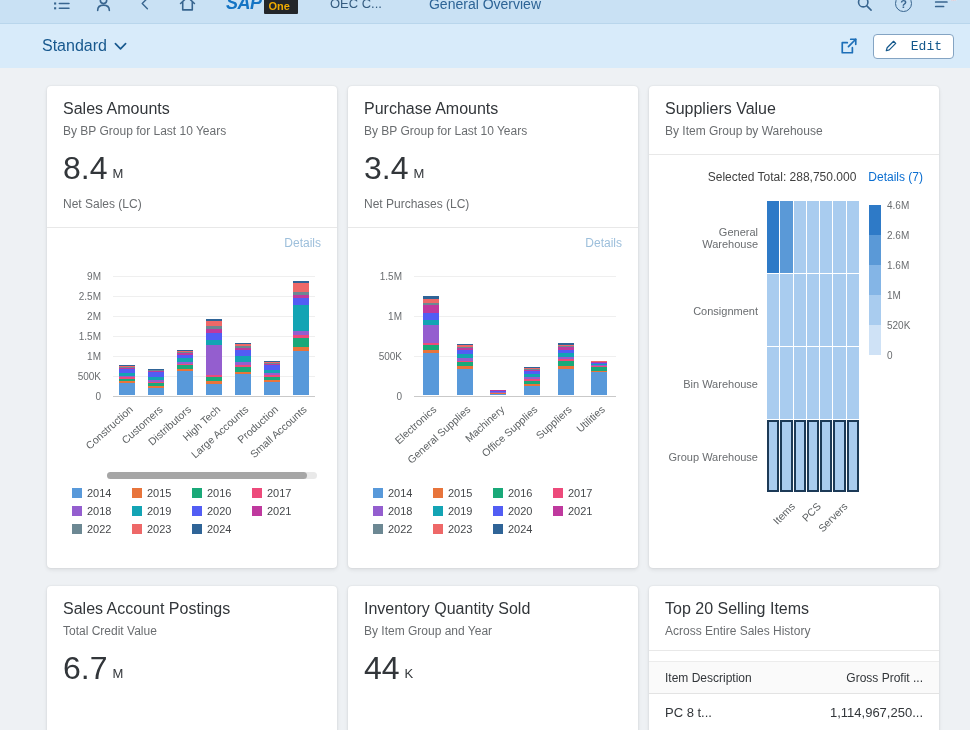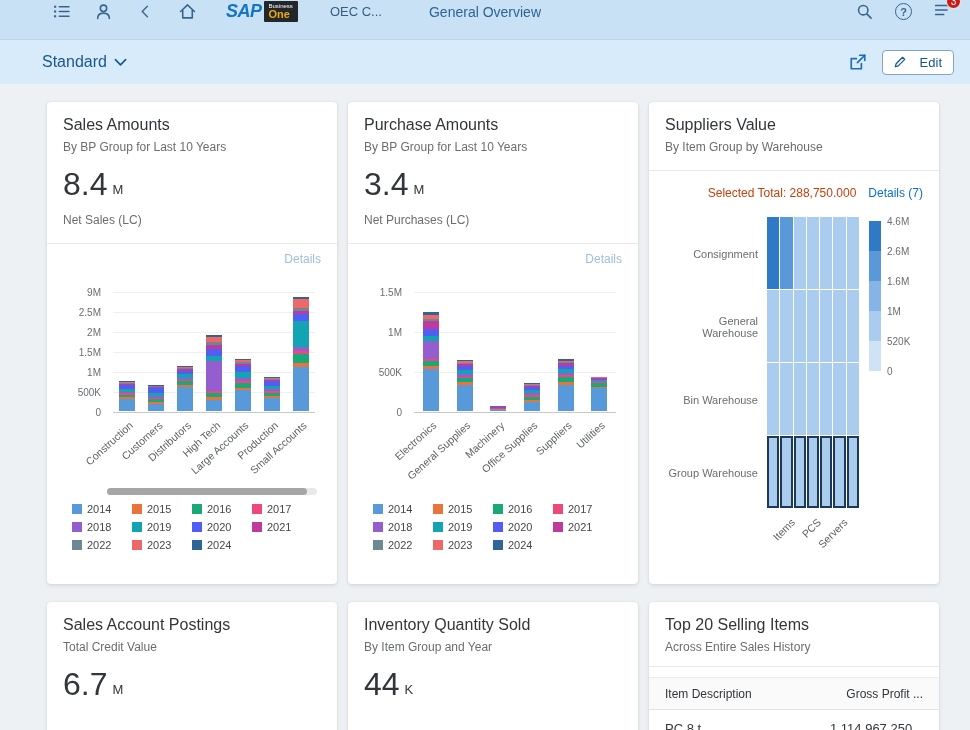--- a/index.html
+++ b/index.html
@@ -5,21 +5,21 @@
   * { box-sizing: border-box; margin: 0; padding: 0; }
   html,body { width: 970px; height: 730px; overflow: hidden; }
   body {
     font-family: "Liberation Sans", sans-serif;
     background: #eef1f4;
     position: relative;
     color: #32363a;
   }
   
   .shell-header {
-    height: 40px; background: #c9e1f4;
+    height: 24px; background: #c9e1f4;
     display: flex; align-items: center;
     padding: 0 18px 16px 52px; position: relative;
     border-bottom: 1px solid #b9d6ec;
   }
   .hdr-left { display: flex; align-items: center; gap: 24px; }
   .hdr-icon { width: 18px; height: 18px; display: inline-flex; align-items: center; justify-content: center; cursor: pointer; }
   .hdr-icon svg { stroke: #38658f; fill: none; stroke-width: 1.5; stroke-linecap: round; stroke-linejoin: round; }
   .sap-logo { display: flex; align-items: center; margin-left: 6px; }
   .sap-word { color: #1474c4; font-style: italic; font-weight: bold; font-size: 18px; letter-spacing: -0.5px; }
   .b1-box { background: #23262a; display: inline-flex; flex-direction: column; padding: 2px 5px; line-height: 1; margin-left: 2px; border-radius: 1px; }
@@ -50,21 +50,21 @@
   .variant { display: flex; align-items: center; gap: 7px; cursor: pointer; }
   .variant-label { font-size: 16px; color: #17588e; }
   .variant svg { stroke: #17588e; fill: none; stroke-width: 1.8; stroke-linecap: round; stroke-linejoin: round; }
   .sub-right { margin-left: auto; display: flex; align-items: center; gap: 14px; }
   .export-btn { width: 20px; height: 20px; display: flex; align-items: center; justify-content: center; cursor: pointer; }
   .export-btn svg { stroke: #1d6fb8; fill: none; stroke-width: 1.5; stroke-linecap: round; stroke-linejoin: round; }
   .edit-btn {
     display: flex; align-items: center; gap: 14px;
     background: #ffffff; border: 1px solid #84a4c3; border-radius: 4px;
     padding: 4px 11px; font-size: 13px; color: #14588c; cursor: pointer;
-    font-family: Liberation Sans, sans-serif;
+    font-family: Liberation Mono, monospace;
   }
   .edit-btn svg { stroke: #14588c; fill: none; stroke-width: 1.4; stroke-linecap: round; stroke-linejoin: round; }
   
   .content { padding: 18px 31px 0 47px; }
   .cards-grid { display: grid; grid-template-columns: repeat(3, 1fr); gap: 11px; }
   .cards-grid.row2 { margin-top: 18px; }
   .card {
     background: #ffffff; border-radius: 4px;
     box-shadow: 0 0 2px rgba(0,0,0,0.10), 0 2px 4px rgba(0,0,0,0.08);
     padding: 14px 16px; overflow: hidden; position: relative;
@@ -97,21 +97,21 @@
   .hscroll-track { height: 7px; border-radius: 4px; background: #e9e9e9; margin: 12px 4px 0 44px; position: relative; cursor: pointer; }
   .hscroll-thumb { position: absolute; left: 0; top: 0; height: 7px; width: 95%; border-radius: 4px; background: #a6a6a6; }
   .legend { width: 240px; margin: 8px auto 0; display: flex; flex-wrap: wrap; }
   .legend.pad-top { margin-top: 27px; }
   .legend-item { width: 60px; display: flex; align-items: center; gap: 5px;
     font-size: 11px; color: #45484b; margin-bottom: 6px; cursor: pointer; }
   .swatch { width: 10px; height: 10px; flex: 0 0 10px; }
   
   .selected-row { display: flex; justify-content: flex-end; align-items: center; gap: 12px;
     margin-top: 15px; font-size: 12px; }
-  .selected-total { color: #c2410c; }
+  .selected-total { color: #404040; }
   .details-link { color: #0a6ed1; cursor: pointer; }
   .heatmap { display: flex; margin-top: 17px; align-items: flex-start; }
   .hm-row-labels { width: 102px; }
   .hm-row-label { height: 73px; display: flex; align-items: center; justify-content: flex-end;
     padding-right: 9px; font-size: 11px; color: #6a6d70; text-align: right; }
   .hm-grid-col { position: relative; }
   .hm-grid { width: 92px; display: grid; grid-template-columns: repeat(7, 1fr);
     grid-auto-rows: 72px; gap: 1px; }
   .hm-cell { cursor: pointer; }
   .hm-cell.selected { box-shadow: inset 0 0 0 2px #1c3a57; }
@@ -591,22 +591,22 @@
     <div class="card">
       <div class="card-title">Suppliers Value</div>
       <div class="card-subtitle">By Item Group by Warehouse</div>
       <div class="card-divider"></div>
       <div class="selected-row">
         <span class="selected-total">Selected Total: 288,750.000</span>
         <span class="details-link">Details (7)</span>
       </div>
       <div class="heatmap">
         <div class="hm-row-labels">
+            <div class="hm-row-label">General Warehouse</div>
             <div class="hm-row-label">Consignment</div>
-            <div class="hm-row-label">General Warehouse</div>
             <div class="hm-row-label">Bin Warehouse</div>
             <div class="hm-row-label">Group Warehouse</div>
           </div>
         <div class="hm-grid-col">
           <div class="hm-grid">
               <div class="hm-cell" style="background: rgb(46, 122, 199);"></div>
               <div class="hm-cell" style="background: rgb(90, 153, 215);"></div>
               <div class="hm-cell" style="background: rgb(169, 204, 239);"></div>
               <div class="hm-cell" style="background: rgb(169, 204, 239);"></div>
               <div class="hm-cell" style="background: rgb(169, 204, 239);"></div>

